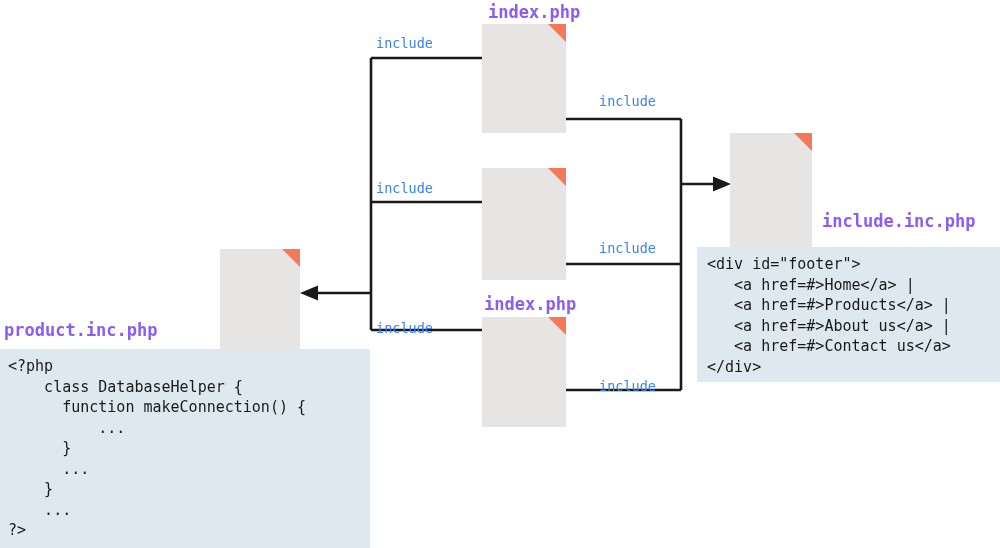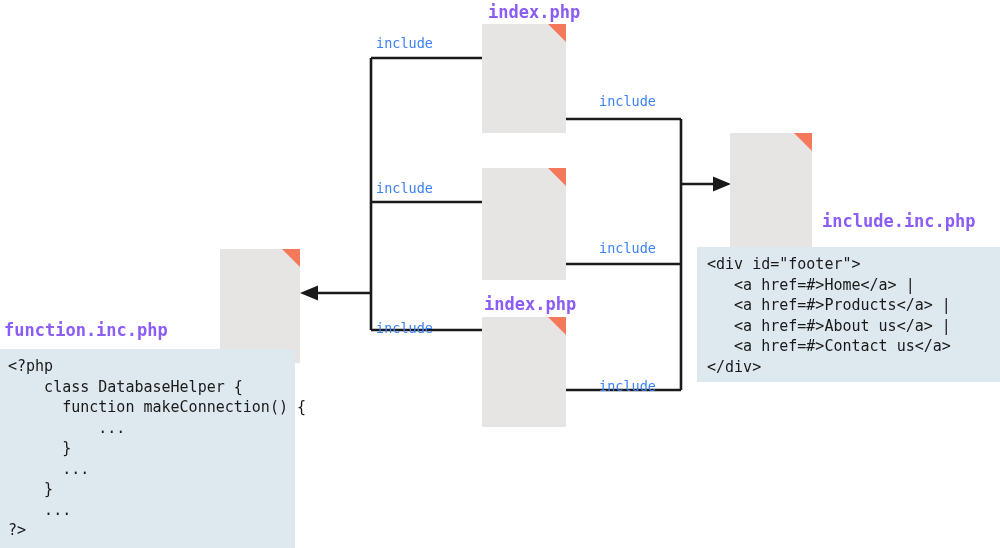--- a/index.html
+++ b/index.html
@@ -106,22 +106,22 @@
       <polygon points="0,0 18,0 18,18" fill="#f4795b"></polygon>
     </svg>
   </div>
 
   <div class="file-icon" style="left:220px;top:249px;width:80px;height:114px;">
     <div class="body"></div>
     <svg class="fold" viewBox="0 0 18 18">
       <polygon points="0,0 18,0 18,18" fill="#f4795b"></polygon>
     </svg>
   </div>
-  <div class="file-label" style="left:4px;top:320px;">function.inc.php</div>
-  <div class="code-block" id="database-code" style="left:0px;top:349px;width:295px;height:199px;">&lt;?php
+  <div class="file-label" style="left:4px;top:320px;">product.inc.php</div>
+  <div class="code-block" id="database-code" style="left:0px;top:349px;width:370px;height:199px;">&lt;?php
     class DatabaseHelper {
       function makeConnection() {
           ...
       }
       ...
     }
     ...
 ?&gt;</div>
 
   <div class="file-icon" style="left:730px;top:133px;width:82px;height:117px;">

